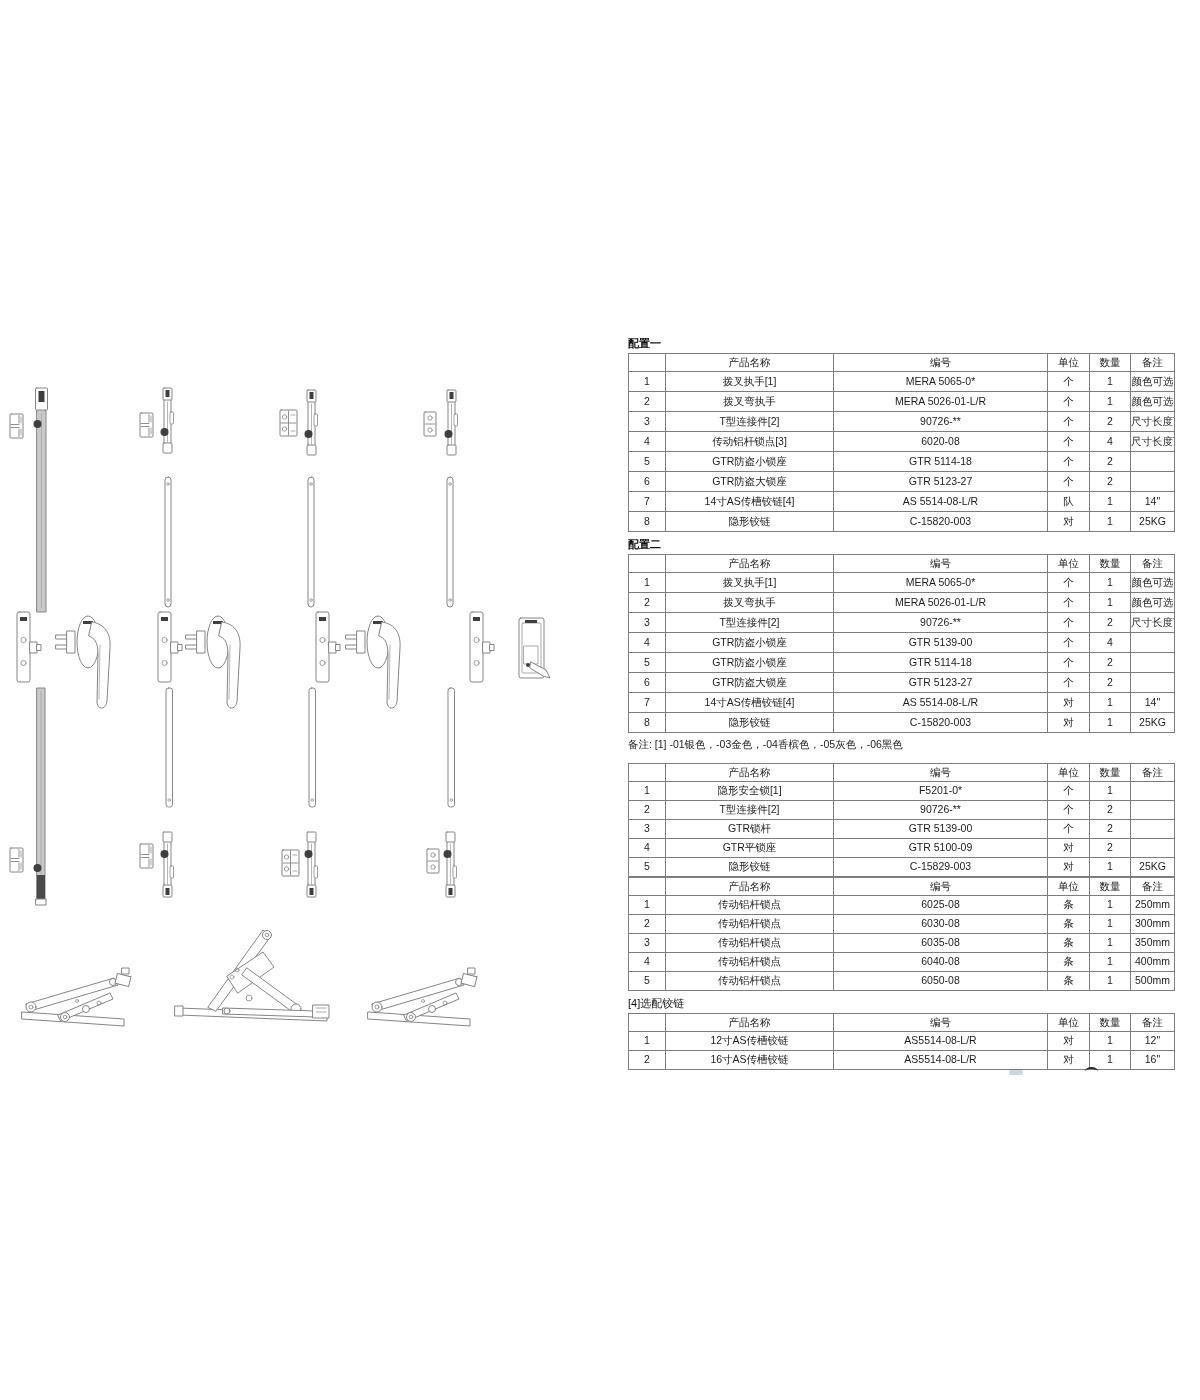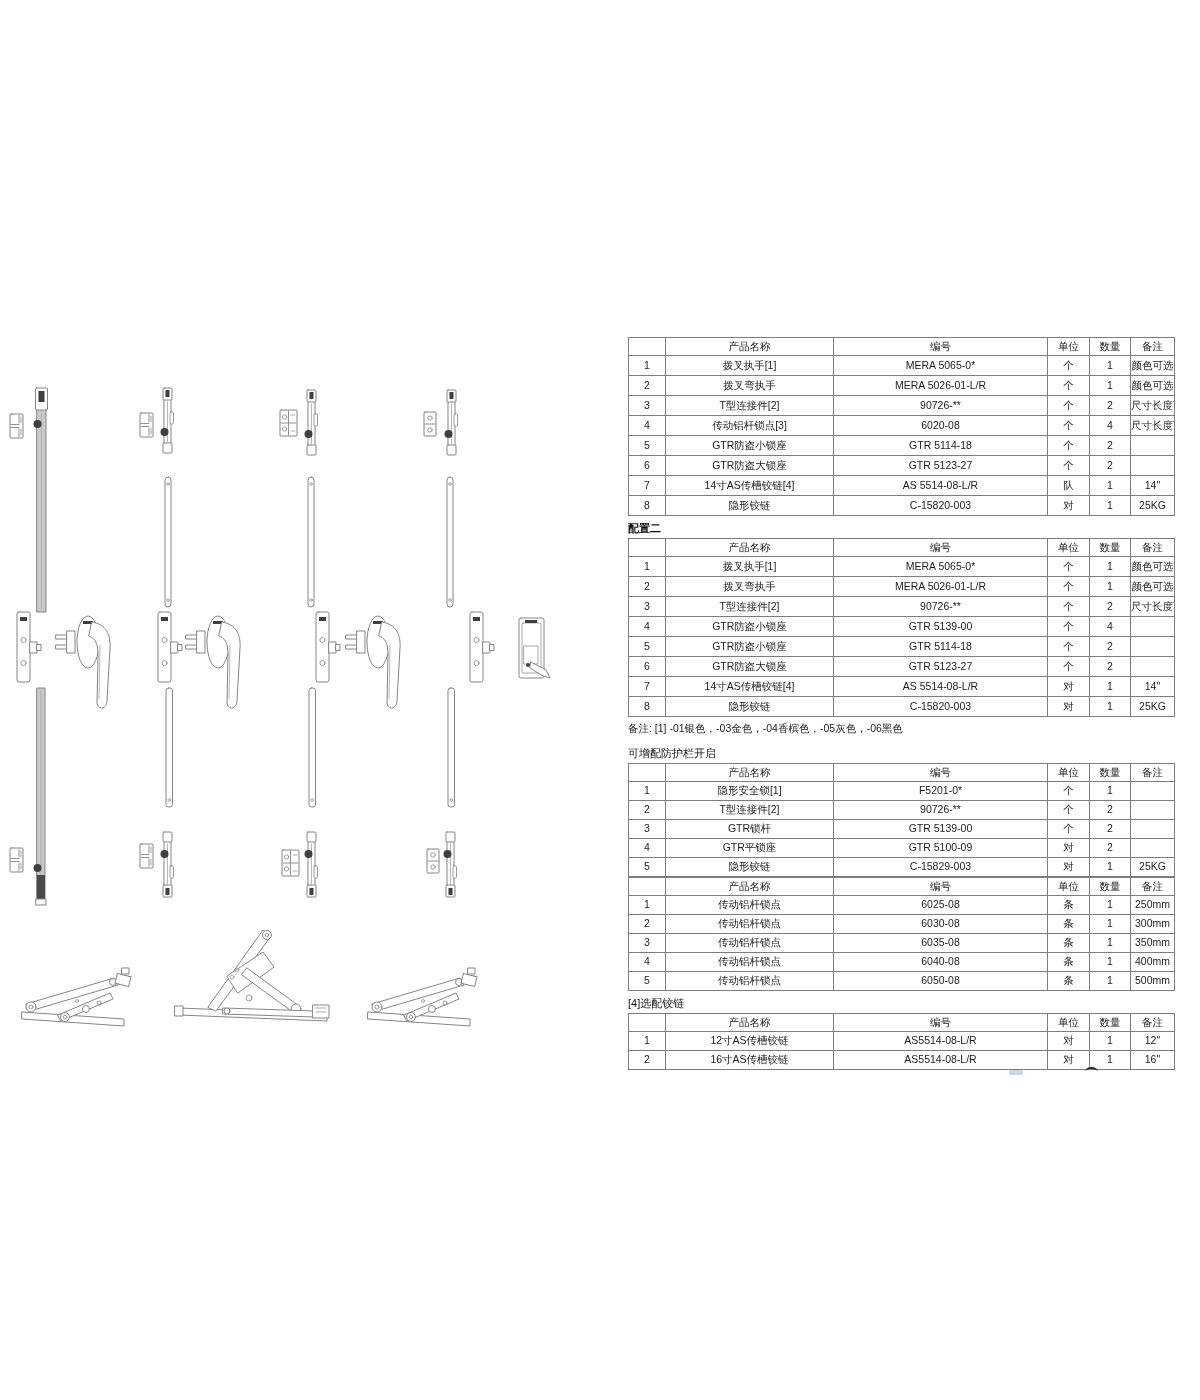--- a/index.html
+++ b/index.html
@@ -195,20 +195,21 @@
     <use href="#botassy" x="445" y="462"></use>
     <use href="#bracketC" x="427" y="479"></use>
   </g>
 
   <use href="#hingeA" x="20" y="600"></use>
   <use href="#hingeB" x="175" y="558"></use>
   <use href="#hingeA" x="366" y="600"></use>
 </svg>
 
 <div id="tables-root">
+    <div class="sec-title bold">配置一</div>
     <table class="parts-table">
       <colgroup>
         <col style="width: 37px;">
         <col style="width: 168px;">
         <col style="width: 214px;">
         <col style="width: 42px;">
         <col style="width: 41px;">
         <col style="width: 44px;">
       </colgroup>
       <thead>
@@ -371,21 +372,20 @@
           <td>C-15820-003</td>
           <td>对</td>
           <td>1</td>
           <td class="remark">25KG</td>
         </tr>
       </tbody>
     </table>
     <div class="notes">
       <div class="note-line">备注: [1] -01银色，-03金色，-04香槟色，-05灰色，-06黑色</div>
     </div>
-    <div class="sec-title">可增配防护栏开启</div>
     <table class="parts-table">
       <colgroup>
         <col style="width: 37px;">
         <col style="width: 168px;">
         <col style="width: 214px;">
         <col style="width: 42px;">
         <col style="width: 41px;">
         <col style="width: 44px;">
       </colgroup>
       <thead>

